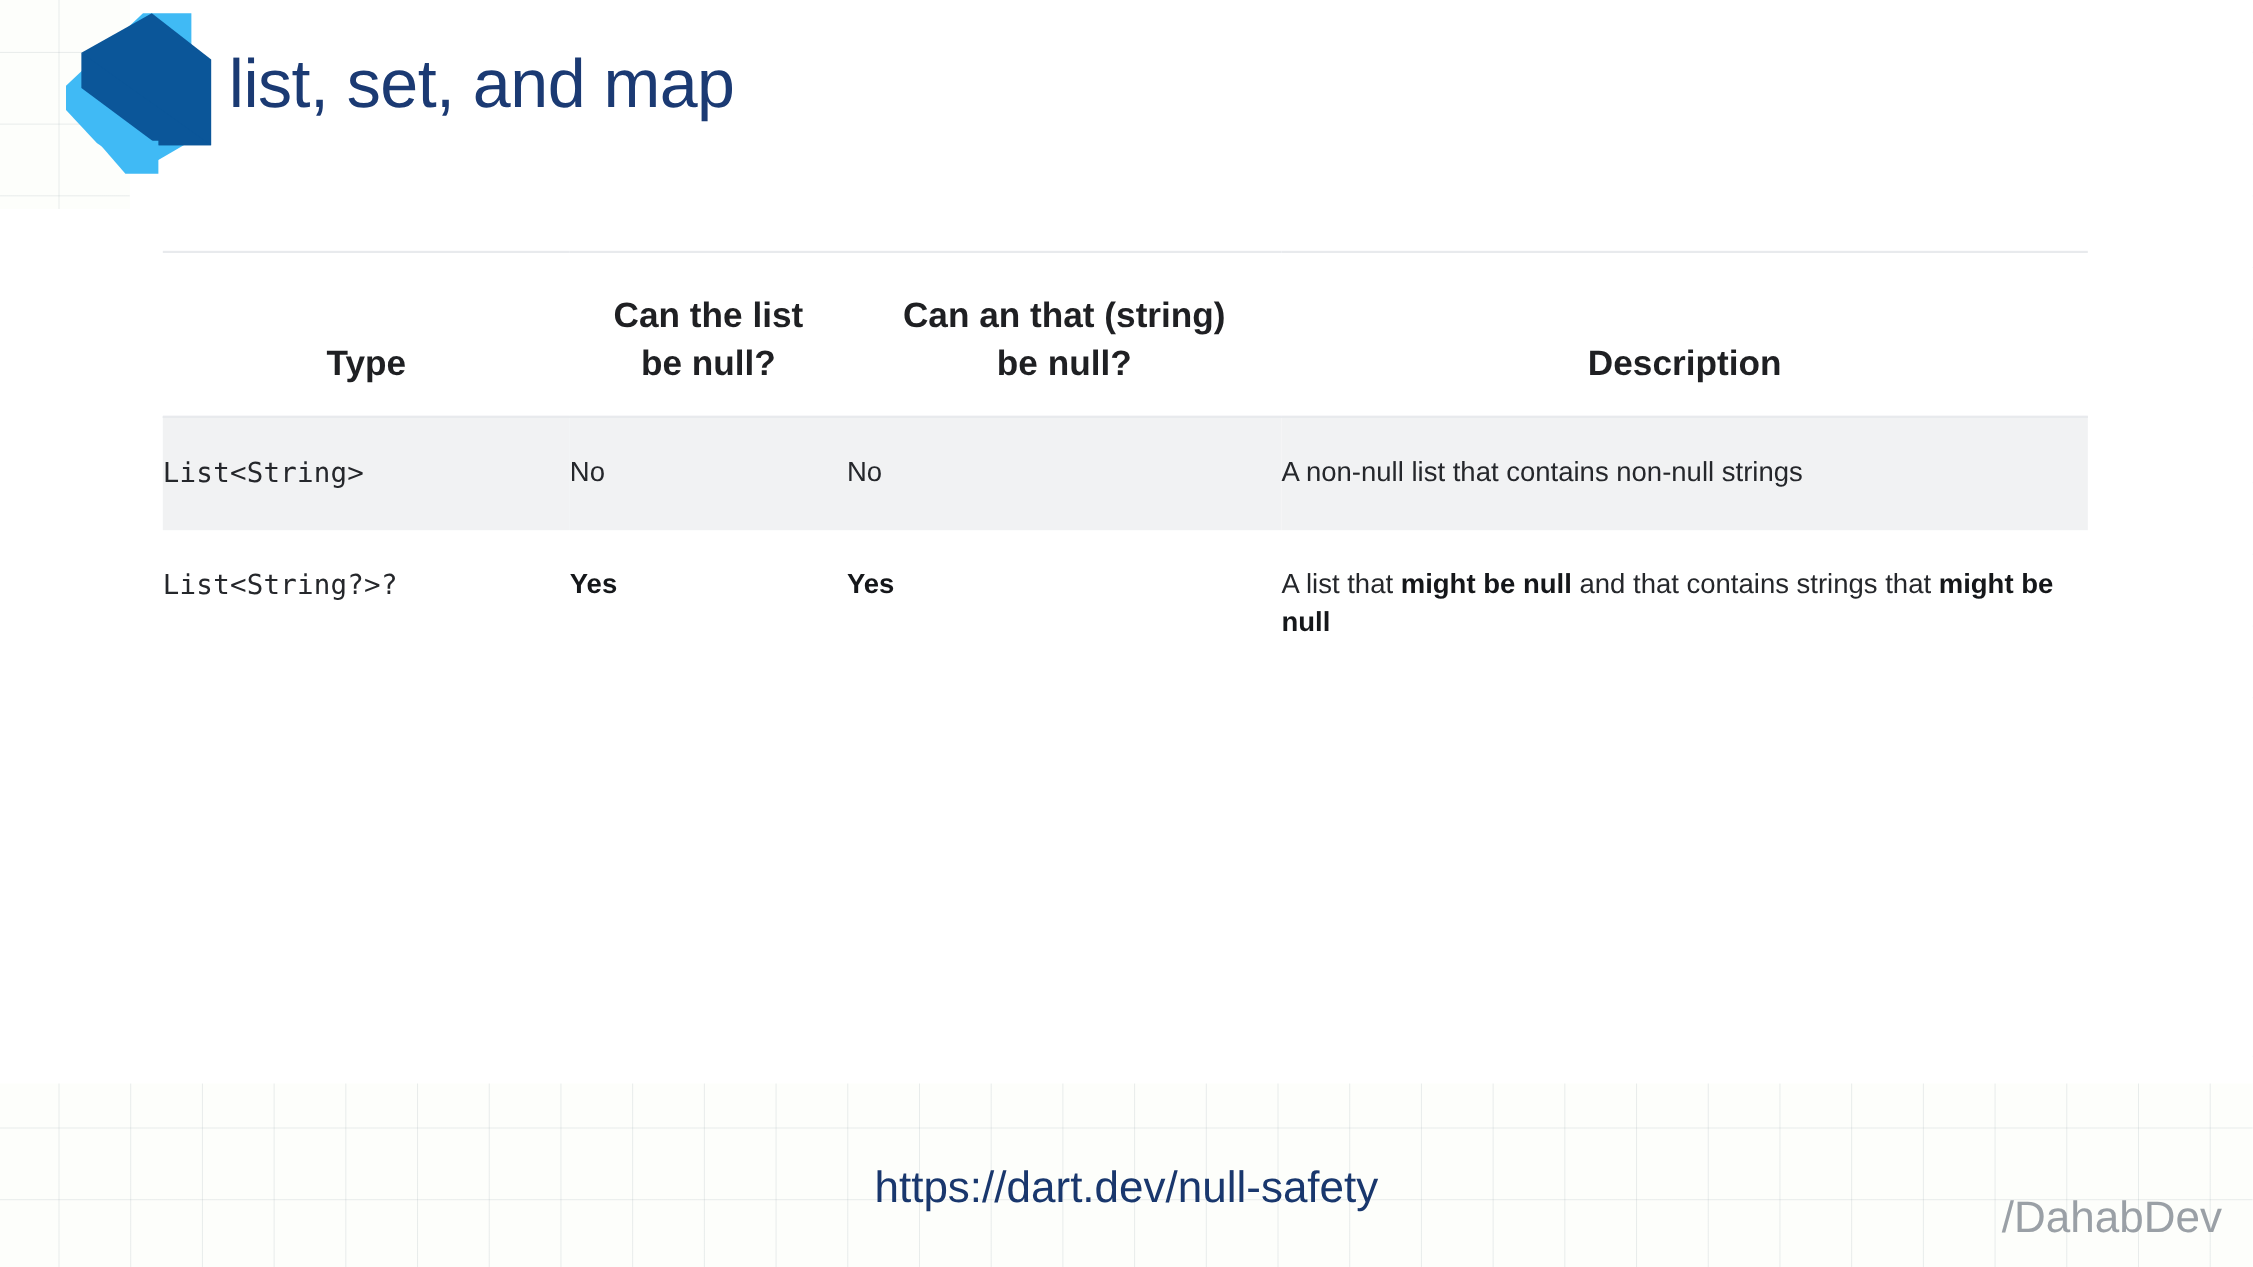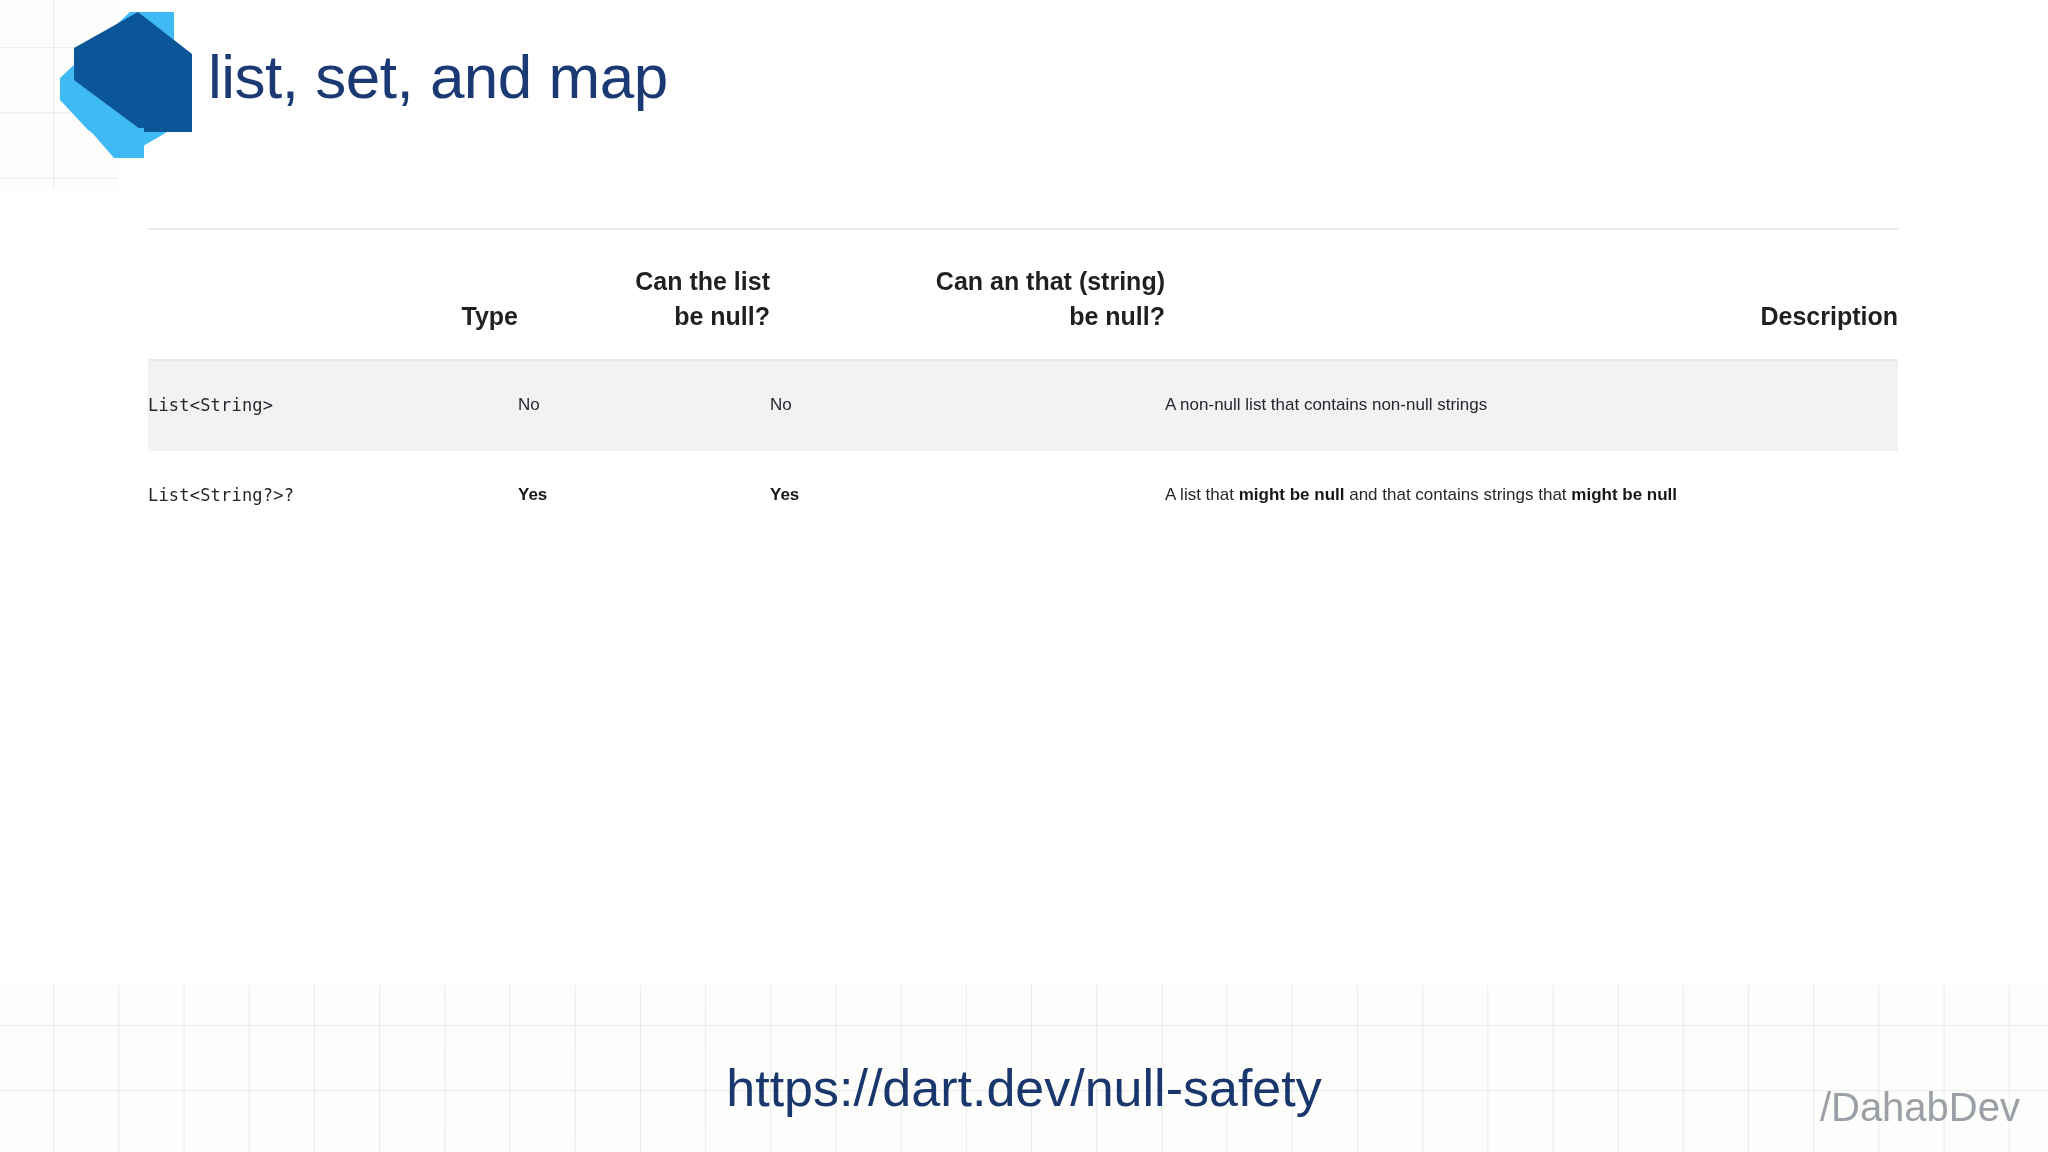--- a/index.html
+++ b/index.html
@@ -83,32 +83,32 @@
   table.nulltable {
     border-collapse: collapse;
     width: 100%;
     table-layout: fixed;
   }
   table.nulltable thead tr {
     border-top: 2px solid #e8eaed;
     border-bottom: 2px solid #e8eaed;
   }
   table.nulltable thead th {
-    text-align: right;
+    text-align: center;
     vertical-align: bottom;
-    font-size: 25px;
+    font-size: 32px;
     font-weight: bold;
     color: #1f2023;
     padding: 34px 0 26px 0;
     line-height: 1.38;
   }
   table.nulltable tbody td {
     text-align: left;
     vertical-align: top;
-    font-size: 17px;
+    font-size: 25px;
     color: #25272b;
     padding: 32px 0 34px 0;
     line-height: 1.42;
   }
   table.nulltable tbody tr.alt {
     background: #f1f2f3;
   }
   td.code, th.col-type {
     padding-left: 22px;
   }
@@ -128,21 +128,21 @@
   td.desc      { color: #25272b; }
   td.desc b    { font-weight: bold; color: #15171a; }
 
   
   #footer-link {
     position: absolute;
     left: 0;
     right: 0;
     top: 1058px;
     text-align: center;
-    font-size: 52px;
+    font-size: 40px;
     color: #19376d;
     z-index: 7;
   }
   #footer-link .inner { display: inline-block; }
   #handle {
     position: absolute;
     right: 28px;
     top: 1085px;
     font-size: 40px;
     color: #9aa0a6;

